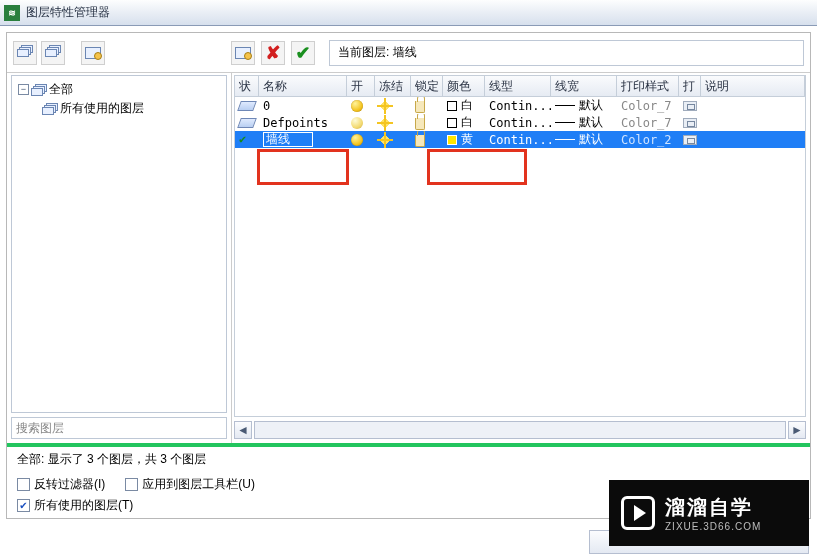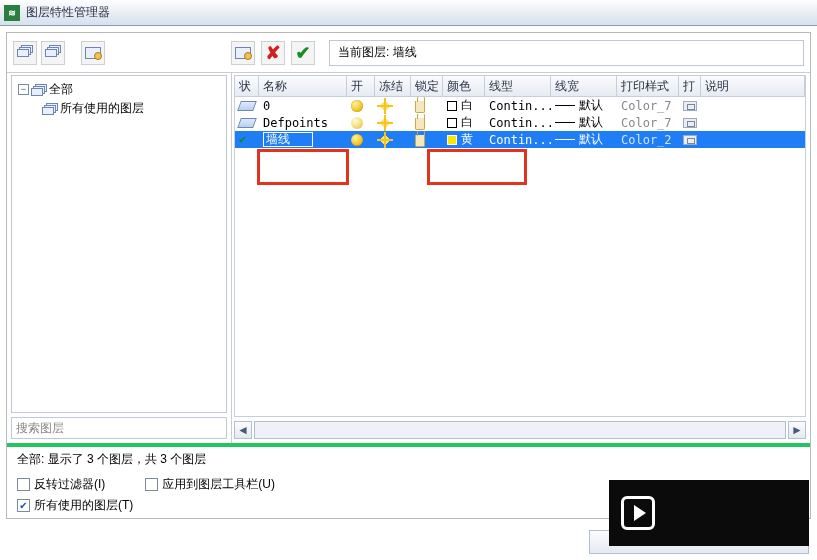--- a/index.html
+++ b/index.html
@@ -109,21 +109,21 @@
   .swatch{width:10px;height:10px;border:1px solid #000;display:inline-block;margin-right:4px;}
   .sw-white{background:#fff;} .sw-yellow{background:#ffe600;}
   .lw-line{display:inline-block;width:20px;height:1px;background:#000;vertical-align:middle;margin-right:4px;}
   .plot-ic{width:14px;height:10px;background:#e9eef5;border:1px solid #9fabbc;position:relative;}
   .plot-ic::after{content:"";position:absolute;left:3px;top:2px;width:6px;height:4px;border:1px solid #76879f;}
   .hl-box{position:absolute;border:3px solid #e2331e;pointer-events:none;}
   .hscroll-row{display:flex;height:22px;align-items:center;margin:2px 4px 2px 2px;gap:2px;}
   .hscroll-arrow{width:18px;height:18px;border:1px solid #b5bed0;background:linear-gradient(#fbfcfe,#e4e9f2);display:flex;align-items:center;justify-content:center;color:#4a5a74;}
   .hscroll-track{flex:1;height:18px;border:1px solid #b5bed0;background:#eef1f7;position:relative;}
   .status-line{padding:4px 10px;border-top:4px solid #22c55e;}
-  .checks-row{display:flex;align-items:center;gap:40px;padding:4px 10px;}
+  .checks-row{display:flex;align-items:center;gap:20px;padding:4px 10px;}
   .chk{display:flex;align-items:center;gap:4px;}
   .chkbox{width:13px;height:13px;border:1px solid #7a8aa3;background:#fff;display:flex;align-items:center;justify-content:center;font-size:10px;color:#1a4fc0;}
   .watermark{
     position:absolute; right:8px; bottom:14px; width:200px; height:66px;
     background:#0b0b0b; color:#fff; display:flex; align-items:center; gap:10px;
     padding:0 12px; z-index:20;
   }
   .wm-play{width:34px;height:34px;border:3px solid #fff;border-radius:6px;display:flex;align-items:center;justify-content:center;}
   .wm-tri{width:0;height:0;border-left:12px solid #fff;border-top:8px solid transparent;border-bottom:8px solid transparent;margin-left:3px;}
   .wm-text .big{font-size:20px;font-weight:600;letter-spacing:2px;}
@@ -353,13 +353,17 @@
   </div>
 
 </div>
 
 <div class="btn-ghost"></div>
 
 <div class="watermark">
   <div class="wm-play">
       <div class="wm-tri"></div>
     </div>
+  <div class="wm-text">
+    <div class="big">溜溜自学</div>
+    <div class="small">ZIXUE.3D66.COM</div>
+  </div>
 </div>
 
 </body></html>

